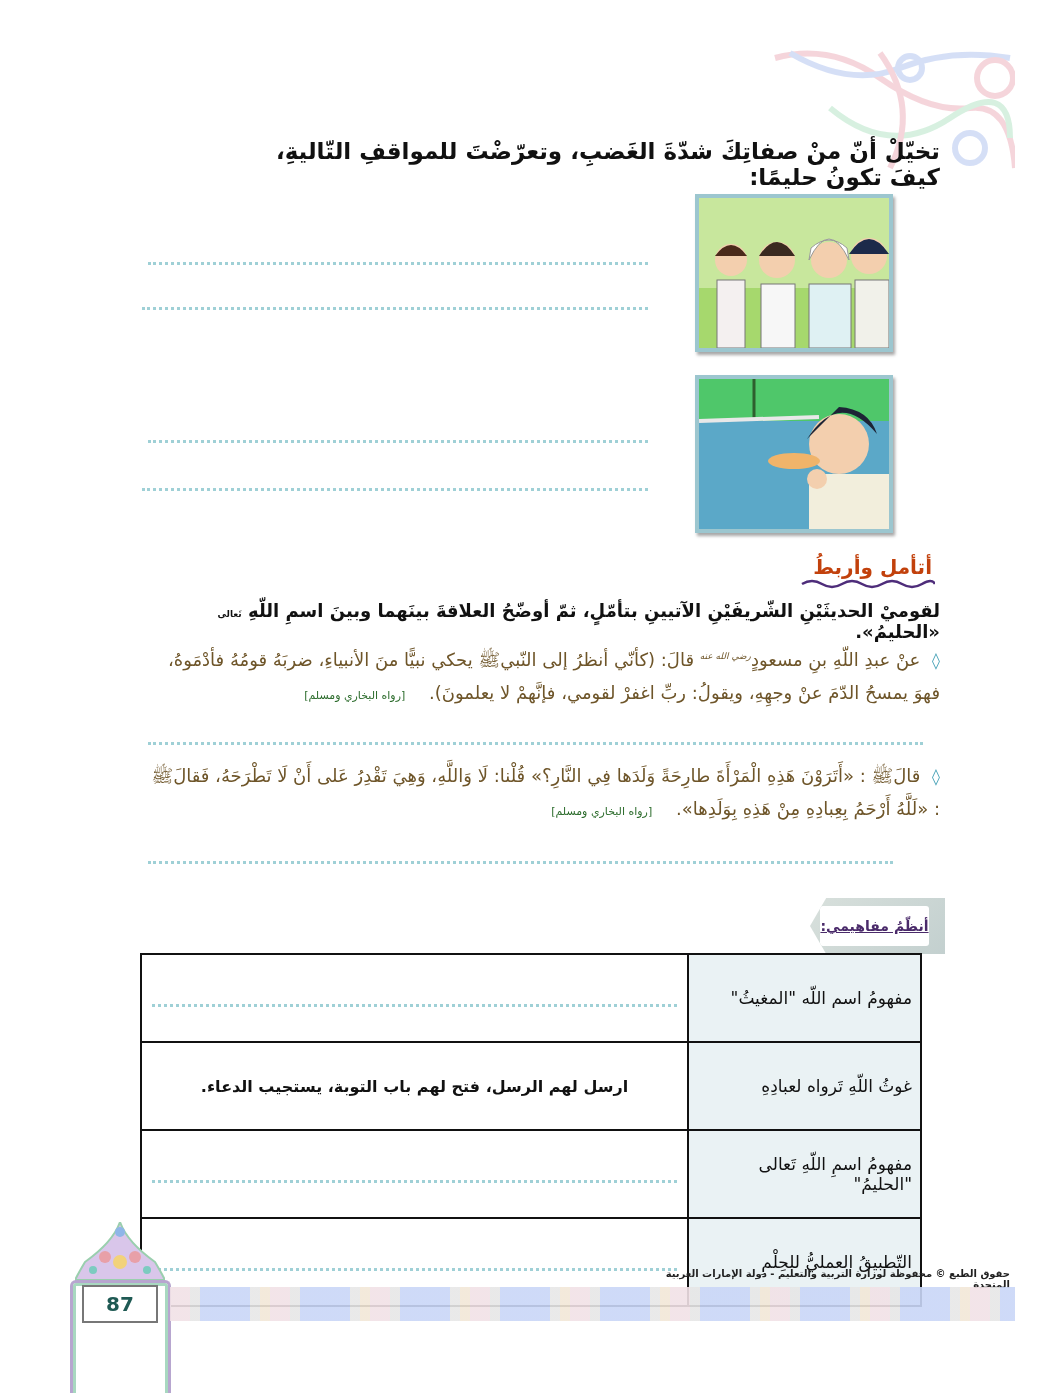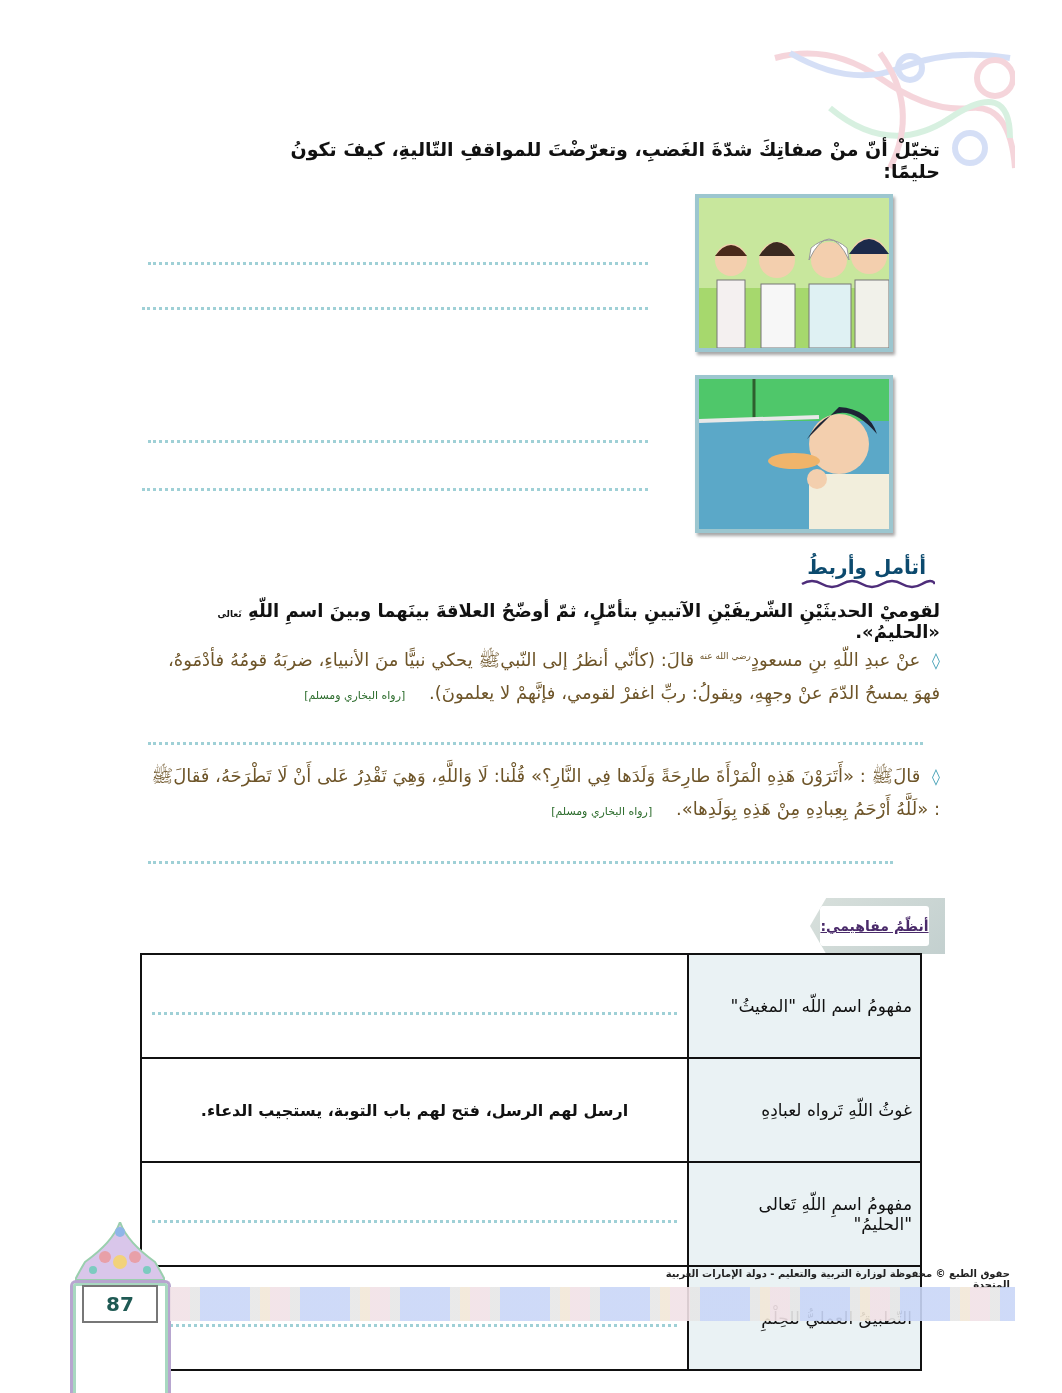--- a/index.html
+++ b/index.html
@@ -10,52 +10,52 @@
     color:#111;
   }
   .abs { position:absolute; }
 
   
   .corner-ornament { left:770px; top:48px; width:245px; height:125px; }
 
   
   .instruction {
     right:122px; top:138px; width:700px; direction:rtl; text-align:right;
-    font-size:19px; font-weight:bold; color:#111;
+    font-size:23px; font-weight:bold; color:#111;
   }
 
   
   .picture {
     width:190px; height:150px; border:4px solid #9cc6cf; box-shadow: 2px 3px 3px rgba(0,0,0,0.35);
     overflow:hidden;
   }
   .pic1 { left:695px; top:194px; background:#c5e59a; }
   .pic2 { left:695px; top:375px; background:#5aa6c6; }
 
   .dotline {
     height:0; border-top:3px dotted #9fd0d6;
   }
 
   
   .reflect-heading {
-    right:136px; top:555px; direction:rtl; font-size:20px; font-weight:bold; color:#0c4a6e;
+    right:130px; top:555px; direction:rtl; font-size:20px; font-weight:bold; color:#c2410c;
   }
   .wavy { left:800px; top:578px; width:135px; height:12px; }
 
   .read-instr {
     right:122px; top:600px; width:800px; direction:rtl; text-align:right;
     font-size:18px; font-weight:bold; color:#111;
   }
   .hadith {
     right:122px; width:790px; direction:rtl; text-align:right;
     font-size:18px; color:#6e5529; line-height:32px;
   }
   .hadith .bullet { color:#4aa3b8; font-size:16px; margin-left:6px; }
   .hadith .source { color:#2b6b2b; font-size:11px; margin-right:18px; }
-  .hadith .honor { font-size:9px; vertical-align:super; }
+  .hadith .honor { font-size:9px; vertical-align:super;font-style:italic; }
   .h1 { top:640px; }
   .h2 { top:760px; }
 
   
   .concepts-badge {
     left:810px; top:898px; width:135px; height:56px;
     background: linear-gradient(135deg,#d8e0dc,#c3d0cf);
     clip-path: polygon(12% 0, 100% 0, 100% 0, 100% 50%, 100% 100%, 12% 100%, 0 50%);
     box-shadow: 2px 2px 4px rgba(0,0,0,.3);
   }
@@ -72,21 +72,21 @@
     direction:rtl;
   }
   .concept-table td {
     border:2px solid #111; height:78px; vertical-align:middle;
   }
   .concept-table td.label {
     width:215px; background:#eaf2f4; font-size:17px; color:#111; padding:0 8px;
     text-align:right;
   }
   .concept-table td.value {
-    padding:12px 10px; font-size:16px; font-weight:bold; color:#111; text-align:center;
+    padding:4px 10px; font-size:16px; font-weight:bold; color:#111; text-align:center;
   }
   .cell-dotline { border-top:3px dotted #9fd0d6; margin:14px 0 0 0; }
 
   
   .page-frame {
     left:70px; top:1280px; width:95px; height:113px;
     border:3px solid #b7a6cf; border-bottom:none; border-radius:6px 6px 0 0;
     box-shadow: inset 0 0 0 3px #a8d8c0;
     background:#fff;
   }

